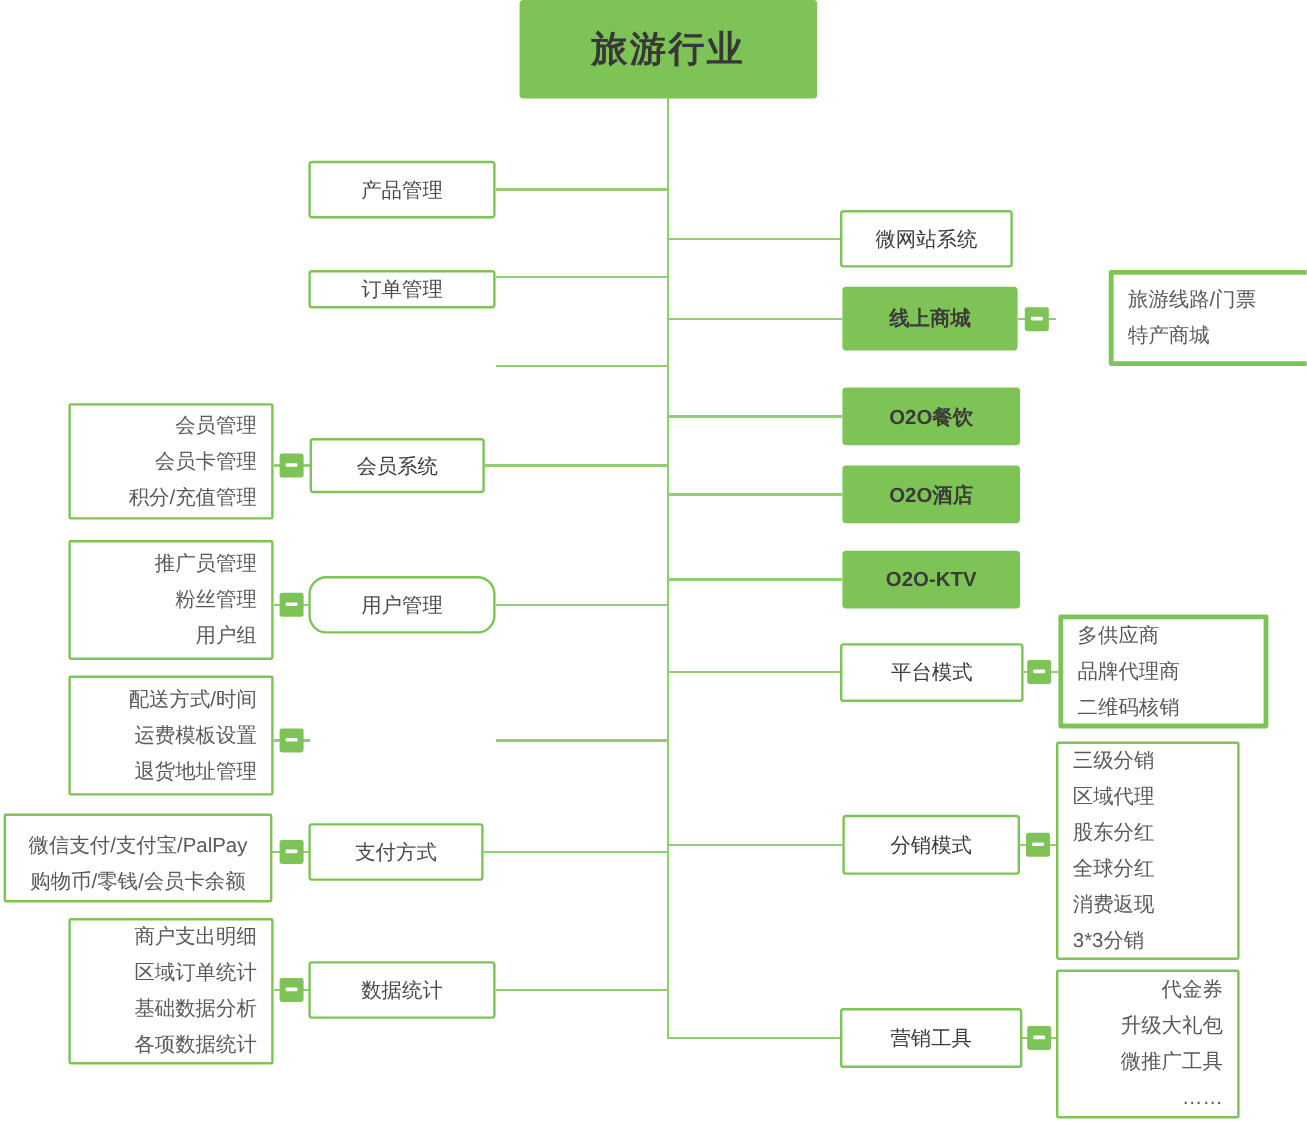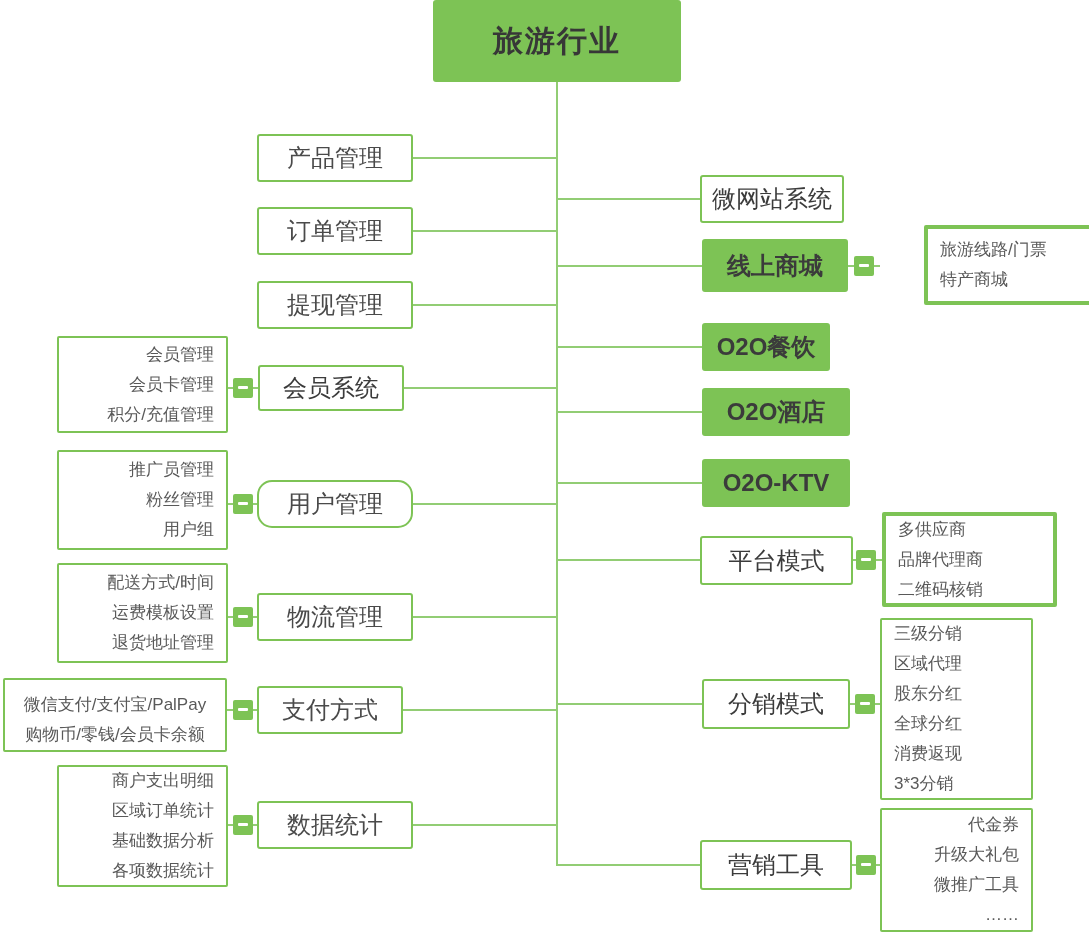--- a/index.html
+++ b/index.html
@@ -18,21 +18,21 @@
   .cline{stroke:var(--line);stroke-width:2;fill:none;}
 
   .root{
     position:absolute;display:flex;align-items:center;justify-content:center;
     background:var(--green);color:var(--title-text);
     font-size:30px;font-weight:bold;letter-spacing:2px;border-radius:3px;
   }
   .node{
     position:absolute;display:flex;align-items:center;justify-content:center;
     background:#fff;border:2px solid var(--green);border-radius:3px;
-    font-size:24px;color:var(--node-text);white-space:nowrap;
+    font-size:17px;color:var(--node-text);white-space:nowrap;
   }
   .node.bold{font-weight:normal;color:var(--bold-text);}
   .node.fill{background:var(--green);border-color:var(--green);font-weight:bold;color:var(--bold-text);}
   .deco-right:before,.deco-left:before{
     content:"";position:absolute;z-index:-1;border:4px solid var(--green);border-radius:2px;
   }
   .deco-right:before{top:-8px;bottom:-8px;left:12px;right:-8px;}
   .deco-left:before{top:-8px;bottom:-8px;left:-9px;right:14px;}
 
   .subbox{
@@ -88,25 +88,23 @@
 
     <line class="cline" x1="848" y1="266" x2="880" y2="266"></line>
     <line class="cline" x1="853" y1="560" x2="882" y2="560"></line>
     <line class="cline" x1="850" y1="704" x2="880" y2="704"></line>
     <line class="cline" x1="852" y1="865" x2="880" y2="865"></line>
   </svg>
 
   <div class="root" style="left:433px;top:0;width:248px;height:82px;">旅游行业</div>
 
   <div class="node deco-left" style="left:257px;top:134px;width:156px;height:48px;">产品管理</div>
-  <div class="node deco-left" style="left:257px;top:207px;width:156px;height:48px;">订单管理</div>
-  <div class="node deco-left" style="left:257px;top:281px;width:156px;height:48px;">提现管理</div>
+  <div class="node deco-left" style="left:257px;top:225px;width:156px;height:32px;">订单管理</div>
   <div class="node bold deco-right" style="left:258px;top:365px;width:146px;height:46px;">会员系统</div>
   <div class="node deco-right" style="left:257px;top:480px;width:156px;height:48px;border-radius:15px;">用户管理</div>
-  <div class="node deco-right" style="left:257px;top:593px;width:156px;height:48px;">物流管理</div>
   <div class="node deco-right" style="left:257px;top:686px;width:146px;height:48px;">支付方式</div>
   <div class="node deco-right" style="left:257px;top:801px;width:156px;height:48px;text-align:center;">数据统计</div>
 
   <div class="subbox alignR deco-right" style="left:57px;top:336px;width:171px;height:97px;">
     <div>会员管理</div>
     <div>会员卡管理</div>
     <div>积分/充值管理</div>
   </div>
   <div class="subbox alignR deco-right" style="left:57px;top:450px;width:171px;height:100px;">
     <div>推广员管理</div>
@@ -124,21 +122,21 @@
   </div>
   <div class="subbox alignR deco-right" style="left:57px;top:765px;width:171px;height:122px;">
     <div>商户支出明细</div>
     <div>区域订单统计</div>
     <div>基础数据分析</div>
     <div>各项数据统计</div>
   </div>
 
   <div class="node bold deco-right" style="left:700px;top:175px;width:144px;height:48px;">微网站系统</div>
   <div class="node fill deco-right" style="left:702px;top:239px;width:146px;height:53px;">线上商城</div>
-  <div class="node fill deco-right" style="left:702px;top:323px;width:128px;height:48px;">O2O餐饮</div>
+  <div class="node fill deco-right" style="left:702px;top:323px;width:148px;height:48px;">O2O餐饮</div>
   <div class="node fill deco-right" style="left:702px;top:388px;width:148px;height:48px;">O2O酒店</div>
   <div class="node fill deco-right" style="left:702px;top:459px;width:148px;height:48px;">O2O-KTV</div>
   <div class="node bold deco-left" style="left:700px;top:536px;width:153px;height:49px;">平台模式</div>
   <div class="node bold deco-left" style="left:702px;top:679px;width:148px;height:50px;">分销模式</div>
   <div class="node bold deco-left" style="left:700px;top:840px;width:152px;height:50px;">营销工具</div>
 
   <div class="subbox alignL thick deco-right" style="left:880px;top:225px;width:177px;height:80px;margin-left:44px;">
     <div>旅游线路/门票</div>
     <div>特产商城</div>
   </div>

